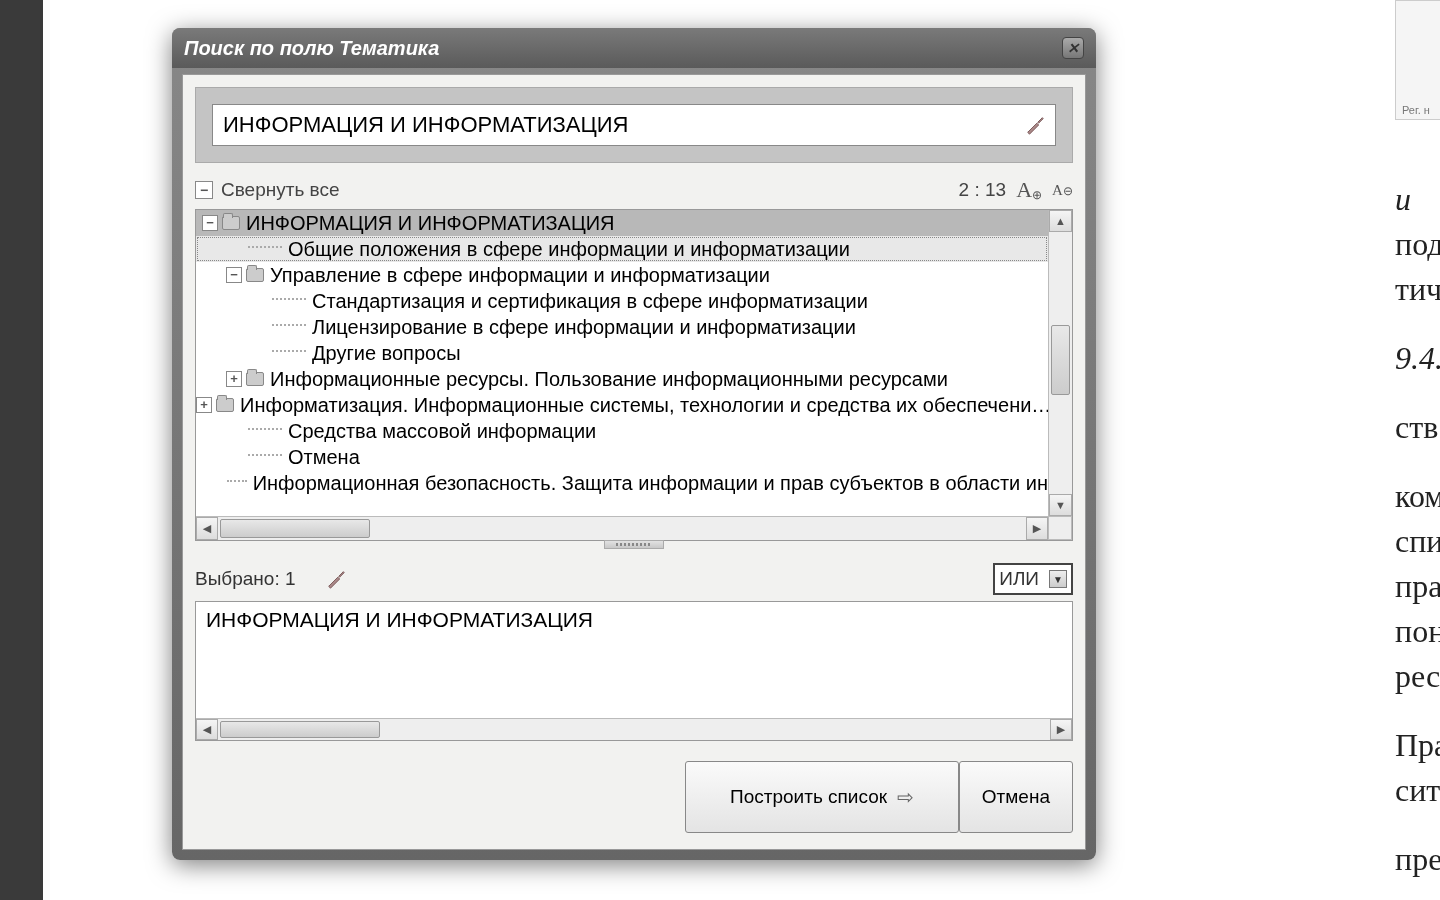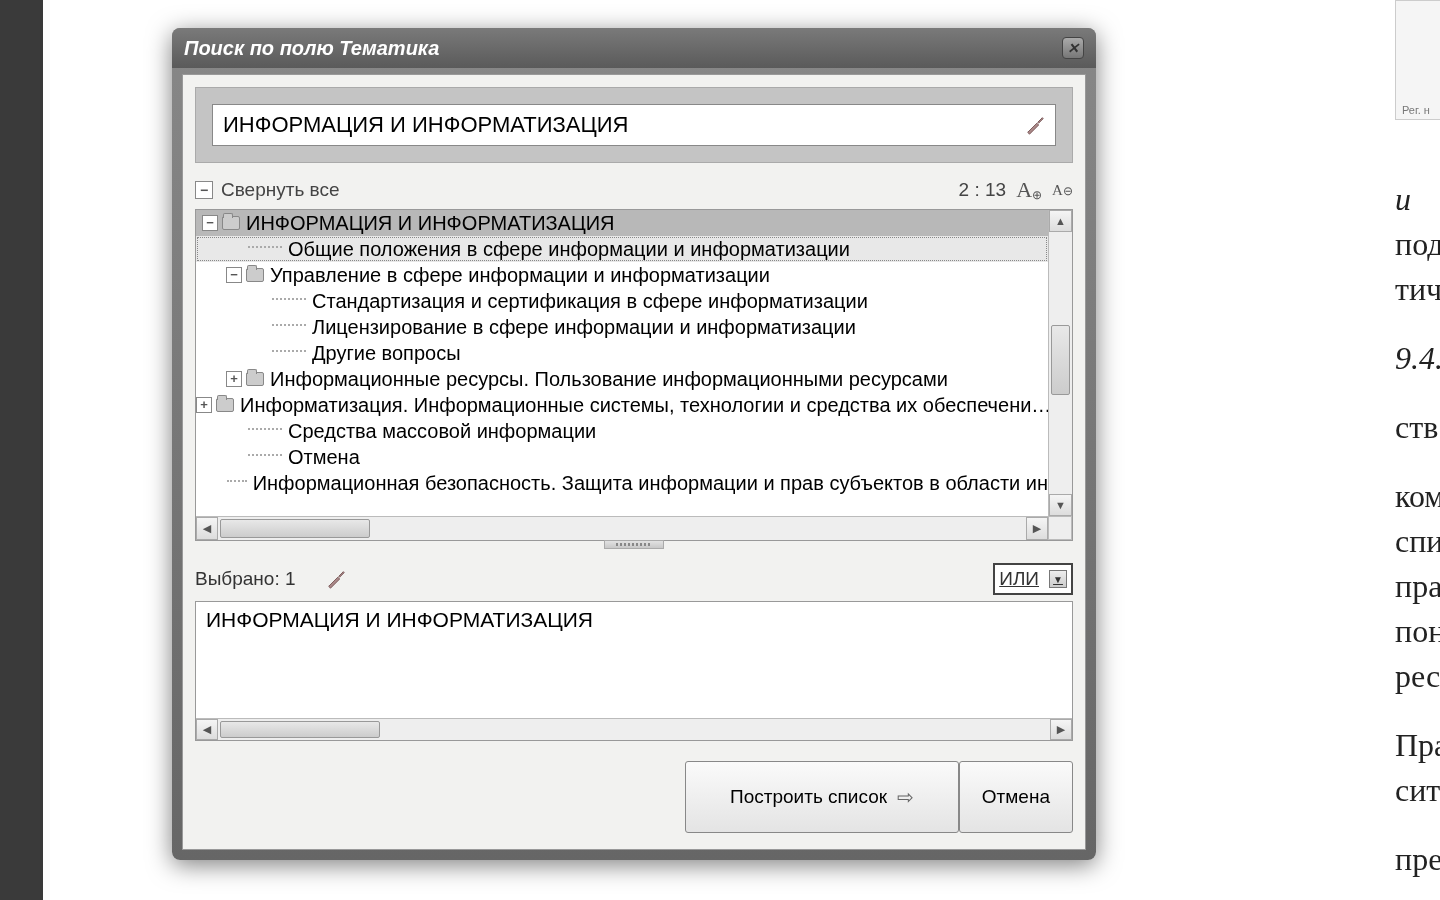--- a/index.html
+++ b/index.html
@@ -290,21 +290,21 @@
     font-size: 19px;
     color: #333;
   }
   .selection-bar .left { display: flex; align-items: center; gap: 24px; }
   .logic-select {
     border: 2px solid #444;
     background: #fff;
     font-size: 19px;
     padding: 2px 4px;
     height: 32px;
-    display: flex; align-items: center; text-decoration: underline;
+    display: flex; align-items: center;
   }
   .logic-select .caret {
     margin-left: 10px;
     width: 18px; height: 18px;
     border: 1px solid #777;
     background: linear-gradient(#eee, #ccc);
     display: flex; align-items: center; justify-content: center;
     font-size: 10px;
   }
   

